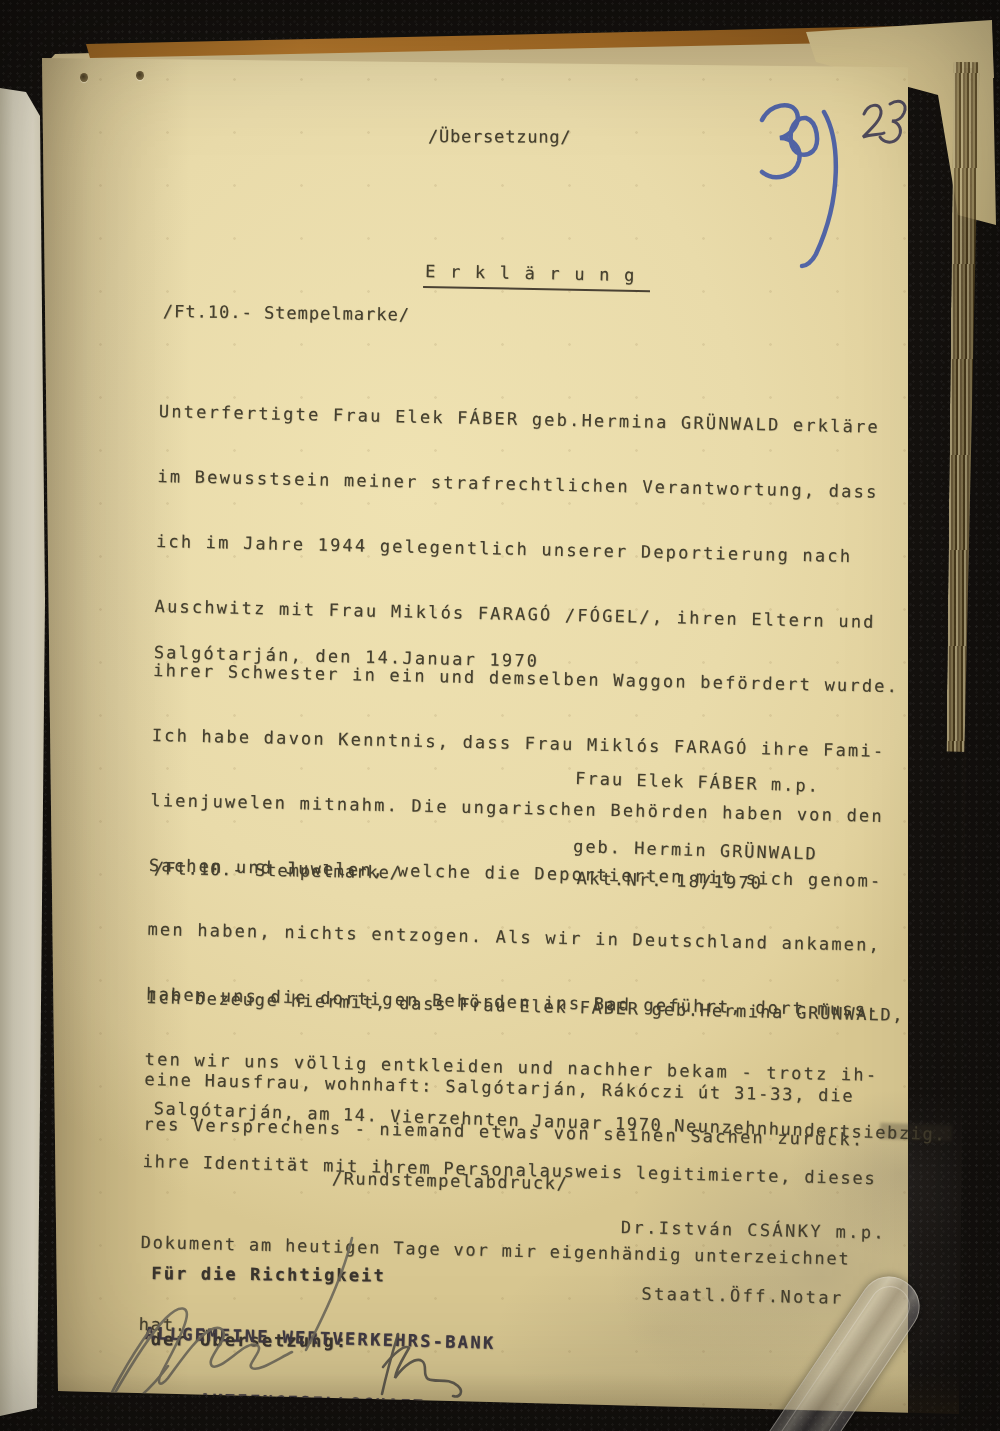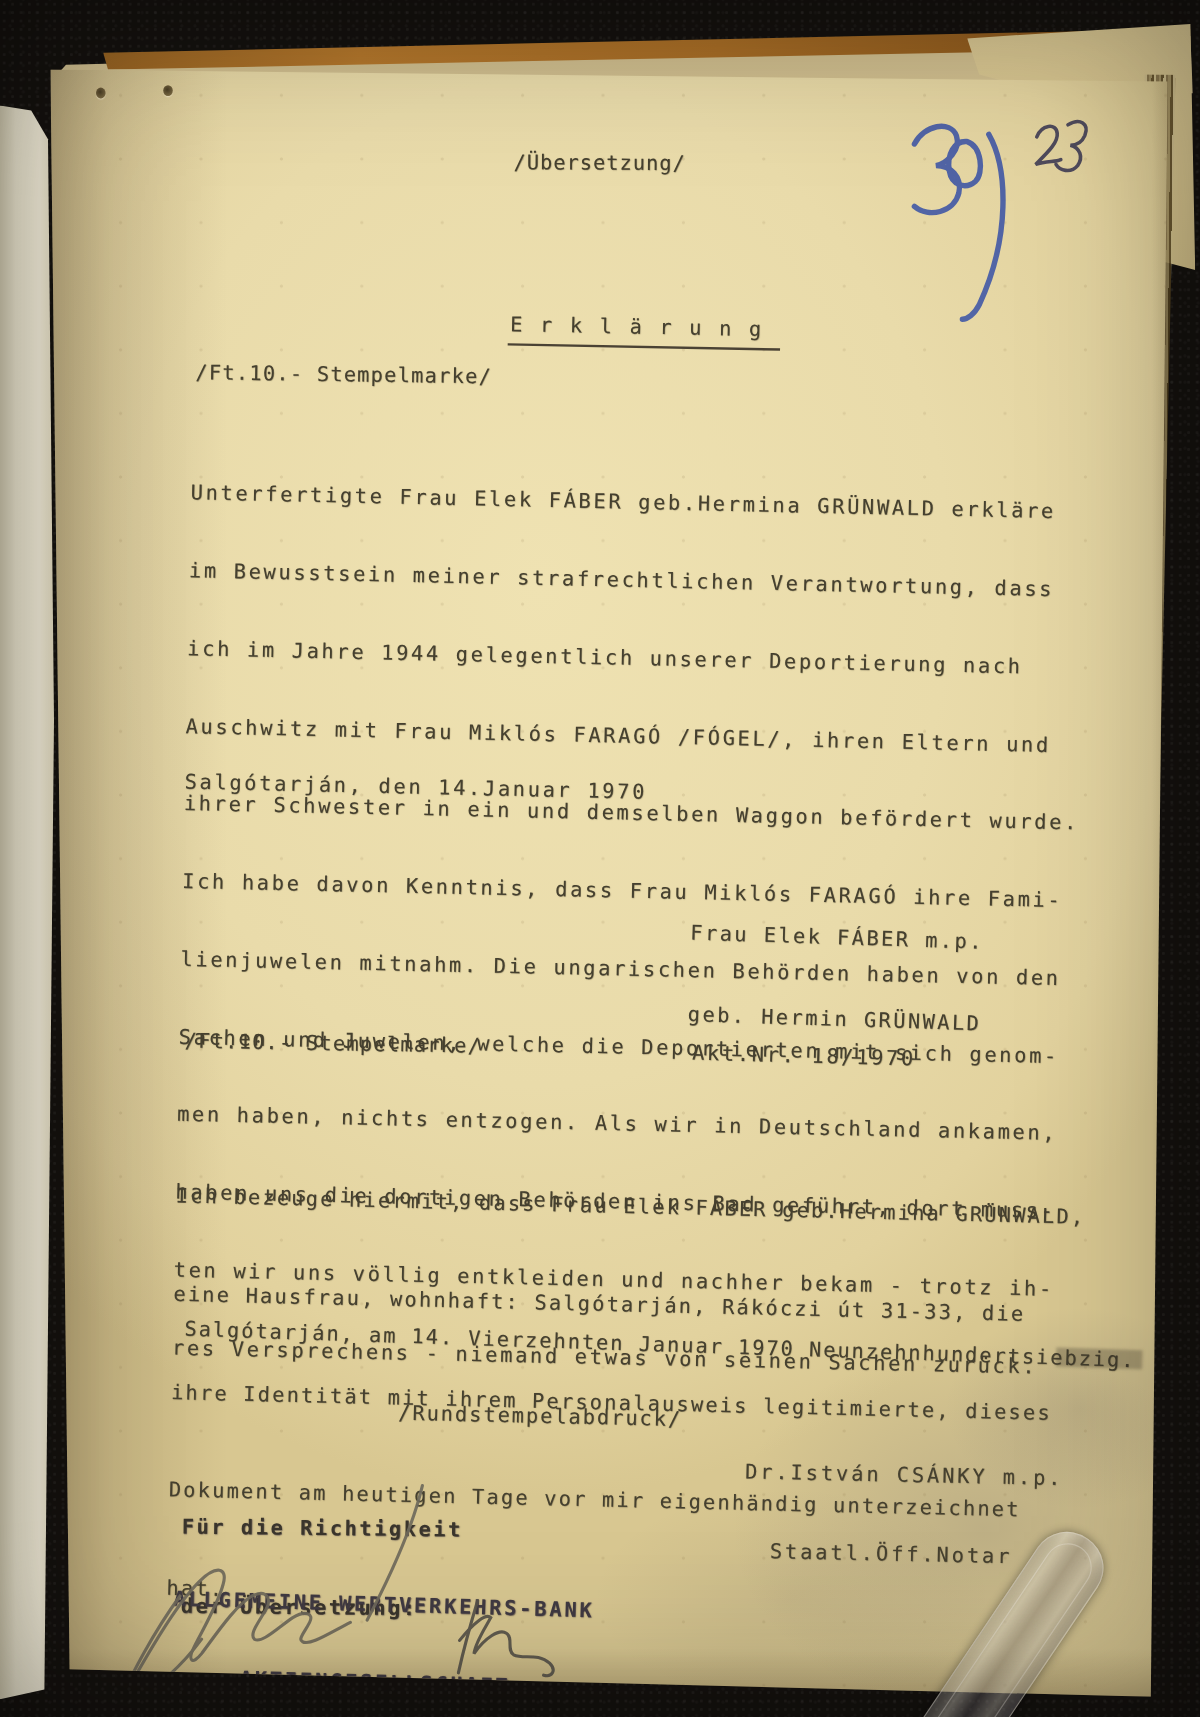--- a/index.html
+++ b/index.html
@@ -24,21 +24,21 @@
     clip-path:polygon(806px 32px, 992px 20px, 996px 225px, 958px 215px, 938px 95px, 816px 62px);
     background:linear-gradient(170deg,#a06b22 0 7px,#d9c792 7px 40%, #cdbb85);}
   .stack-edges{left:950px;top:62px;width:32px;height:690px;
     background:repeating-linear-gradient(90deg,#cdbd8d 0 2px,#7d6a43 2px 4px,#9c8a5c 4px 6px,#55431f 6px 8px);
     opacity:.85; transform:rotate(.6deg);
     clip-path:polygon(0 0,26px 0,18px 100%,0 100%);}
   .curl{left:0;top:0;width:60px;height:1431px;
     clip-path:polygon(0 88px, 26px 92px, 40px 116px, 45px 600px, 37px 1408px, 0 1416px);
     background:linear-gradient(90deg,#cfc8ae 0,#e9e3cd 22%,#f0ead6 55%,#d6cdaf 82%,#a1946f 100%);}
   
-  .page{left:0;top:0;width:1000px;height:1431px;
+  .page{left:0;top:0;width:908px;height:1431px;
     clip-path:polygon(42px 58px, 973px 68px, 959px 1414px, 58px 1391px);
     background:radial-gradient(ellipse 620px 760px at 45% 34%, #efe2b2 0%, #e9dbaa 55%, #e2d29e 85%, #d8c791 100%);}
   .page-tint{left:0;top:0;width:1000px;height:1431px;pointer-events:none;
     background:
       radial-gradient(ellipse 300px 220px at 82% 89%, rgba(95,90,88,.22), transparent 70%),
       radial-gradient(ellipse 160px 120px at 90% 82%, rgba(90,85,82,.18), transparent 70%),
       radial-gradient(ellipse 220px 120px at 66% 93%, rgba(100,92,80,.12), transparent 75%),
       linear-gradient(90deg, rgba(70,50,25,.42), rgba(70,50,25,.15) 9%, rgba(70,50,25,0) 19%),
       linear-gradient(270deg, rgba(95,75,40,.45), rgba(95,75,40,0) 4%),
       linear-gradient(180deg, rgba(120,95,55,.25), rgba(120,95,55,0) 3%),

